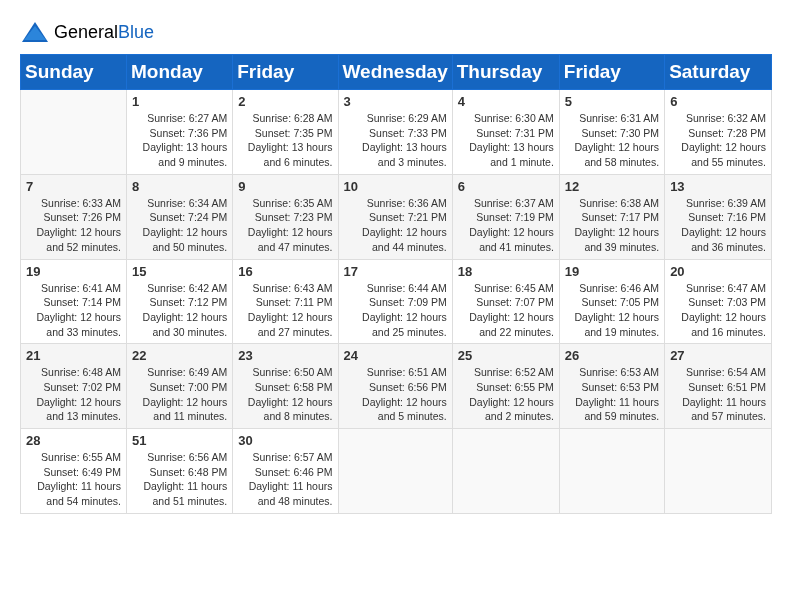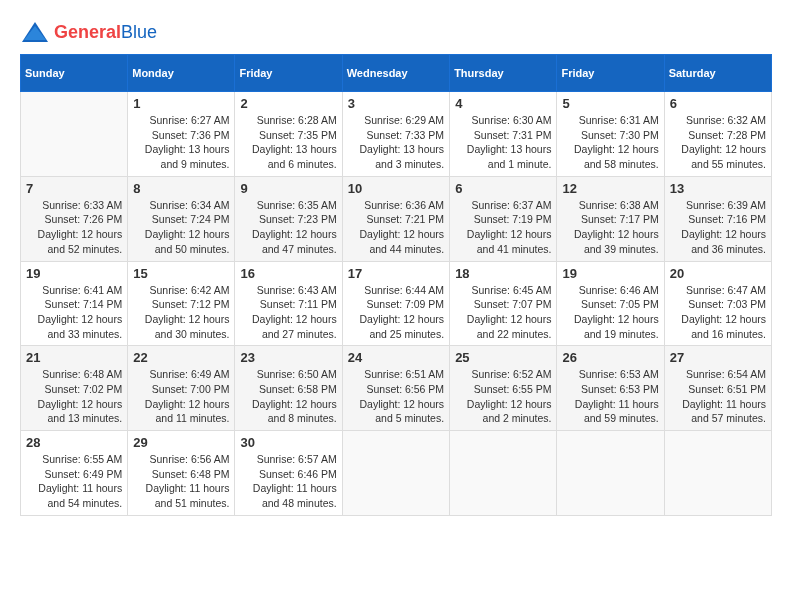--- a/index.html
+++ b/index.html
@@ -16,22 +16,22 @@
       align-items: flex-start;
       margin-bottom: 10px;
     }
     .logo {
       display: flex;
       align-items: center;
       gap: 4px;
     }
     .logo-text-general {
       font-size: 18px;
-      font-weight: bold;
-      color: #ef4444;
+      font-weight: normal;
+      color: #000000;
     }
     .logo-text-blue {
       font-size: 18px;
       font-weight: normal;
       color: #1565c0;
     }
     .logo-icon {
       width: 30px;
       height: 24px;
     }
@@ -48,22 +48,22 @@
       color: #555;
     }
     .calendar {
       width: 100%;
       border-collapse: collapse;
       border: 1px solid #ccc;
     }
     .calendar th {
       background-color: #1565c0;
       color: #fff;
-      padding: 12px 4px;
-      font-size: 11px;
+      padding: 6px 4px;
+      font-size: 19px;
       text-align: left;
       border: 1px solid #1a6fd4;
     }
     .calendar td {
       vertical-align: top;
       padding: 4px 5px;
       border: 1px solid #ddd;
       font-size: 11px;
       color: #333;
       width: 108px;
@@ -232,21 +232,21 @@
           <div class="day-number">27</div>
           <div class="day-info">Sunrise: 6:54 AM<br>Sunset: 6:51 PM<br>Daylight: 11 hours<br>and 57 minutes.</div>
         </td>
       </tr>
       <tr>
         <td>
           <div class="day-number">28</div>
           <div class="day-info">Sunrise: 6:55 AM<br>Sunset: 6:49 PM<br>Daylight: 11 hours<br>and 54 minutes.</div>
         </td>
         <td>
-          <div class="day-number">29</div>
+          <div class="day-number">51</div>
           <div class="day-info">Sunrise: 6:56 AM<br>Sunset: 6:48 PM<br>Daylight: 11 hours<br>and 51 minutes.</div>
         </td>
         <td>
           <div class="day-number">30</div>
           <div class="day-info">Sunrise: 6:57 AM<br>Sunset: 6:46 PM<br>Daylight: 11 hours<br>and 48 minutes.</div>
         </td>
         <td class="empty"></td>
         <td class="empty"></td>
         <td class="empty"></td>
         <td class="empty"></td>

